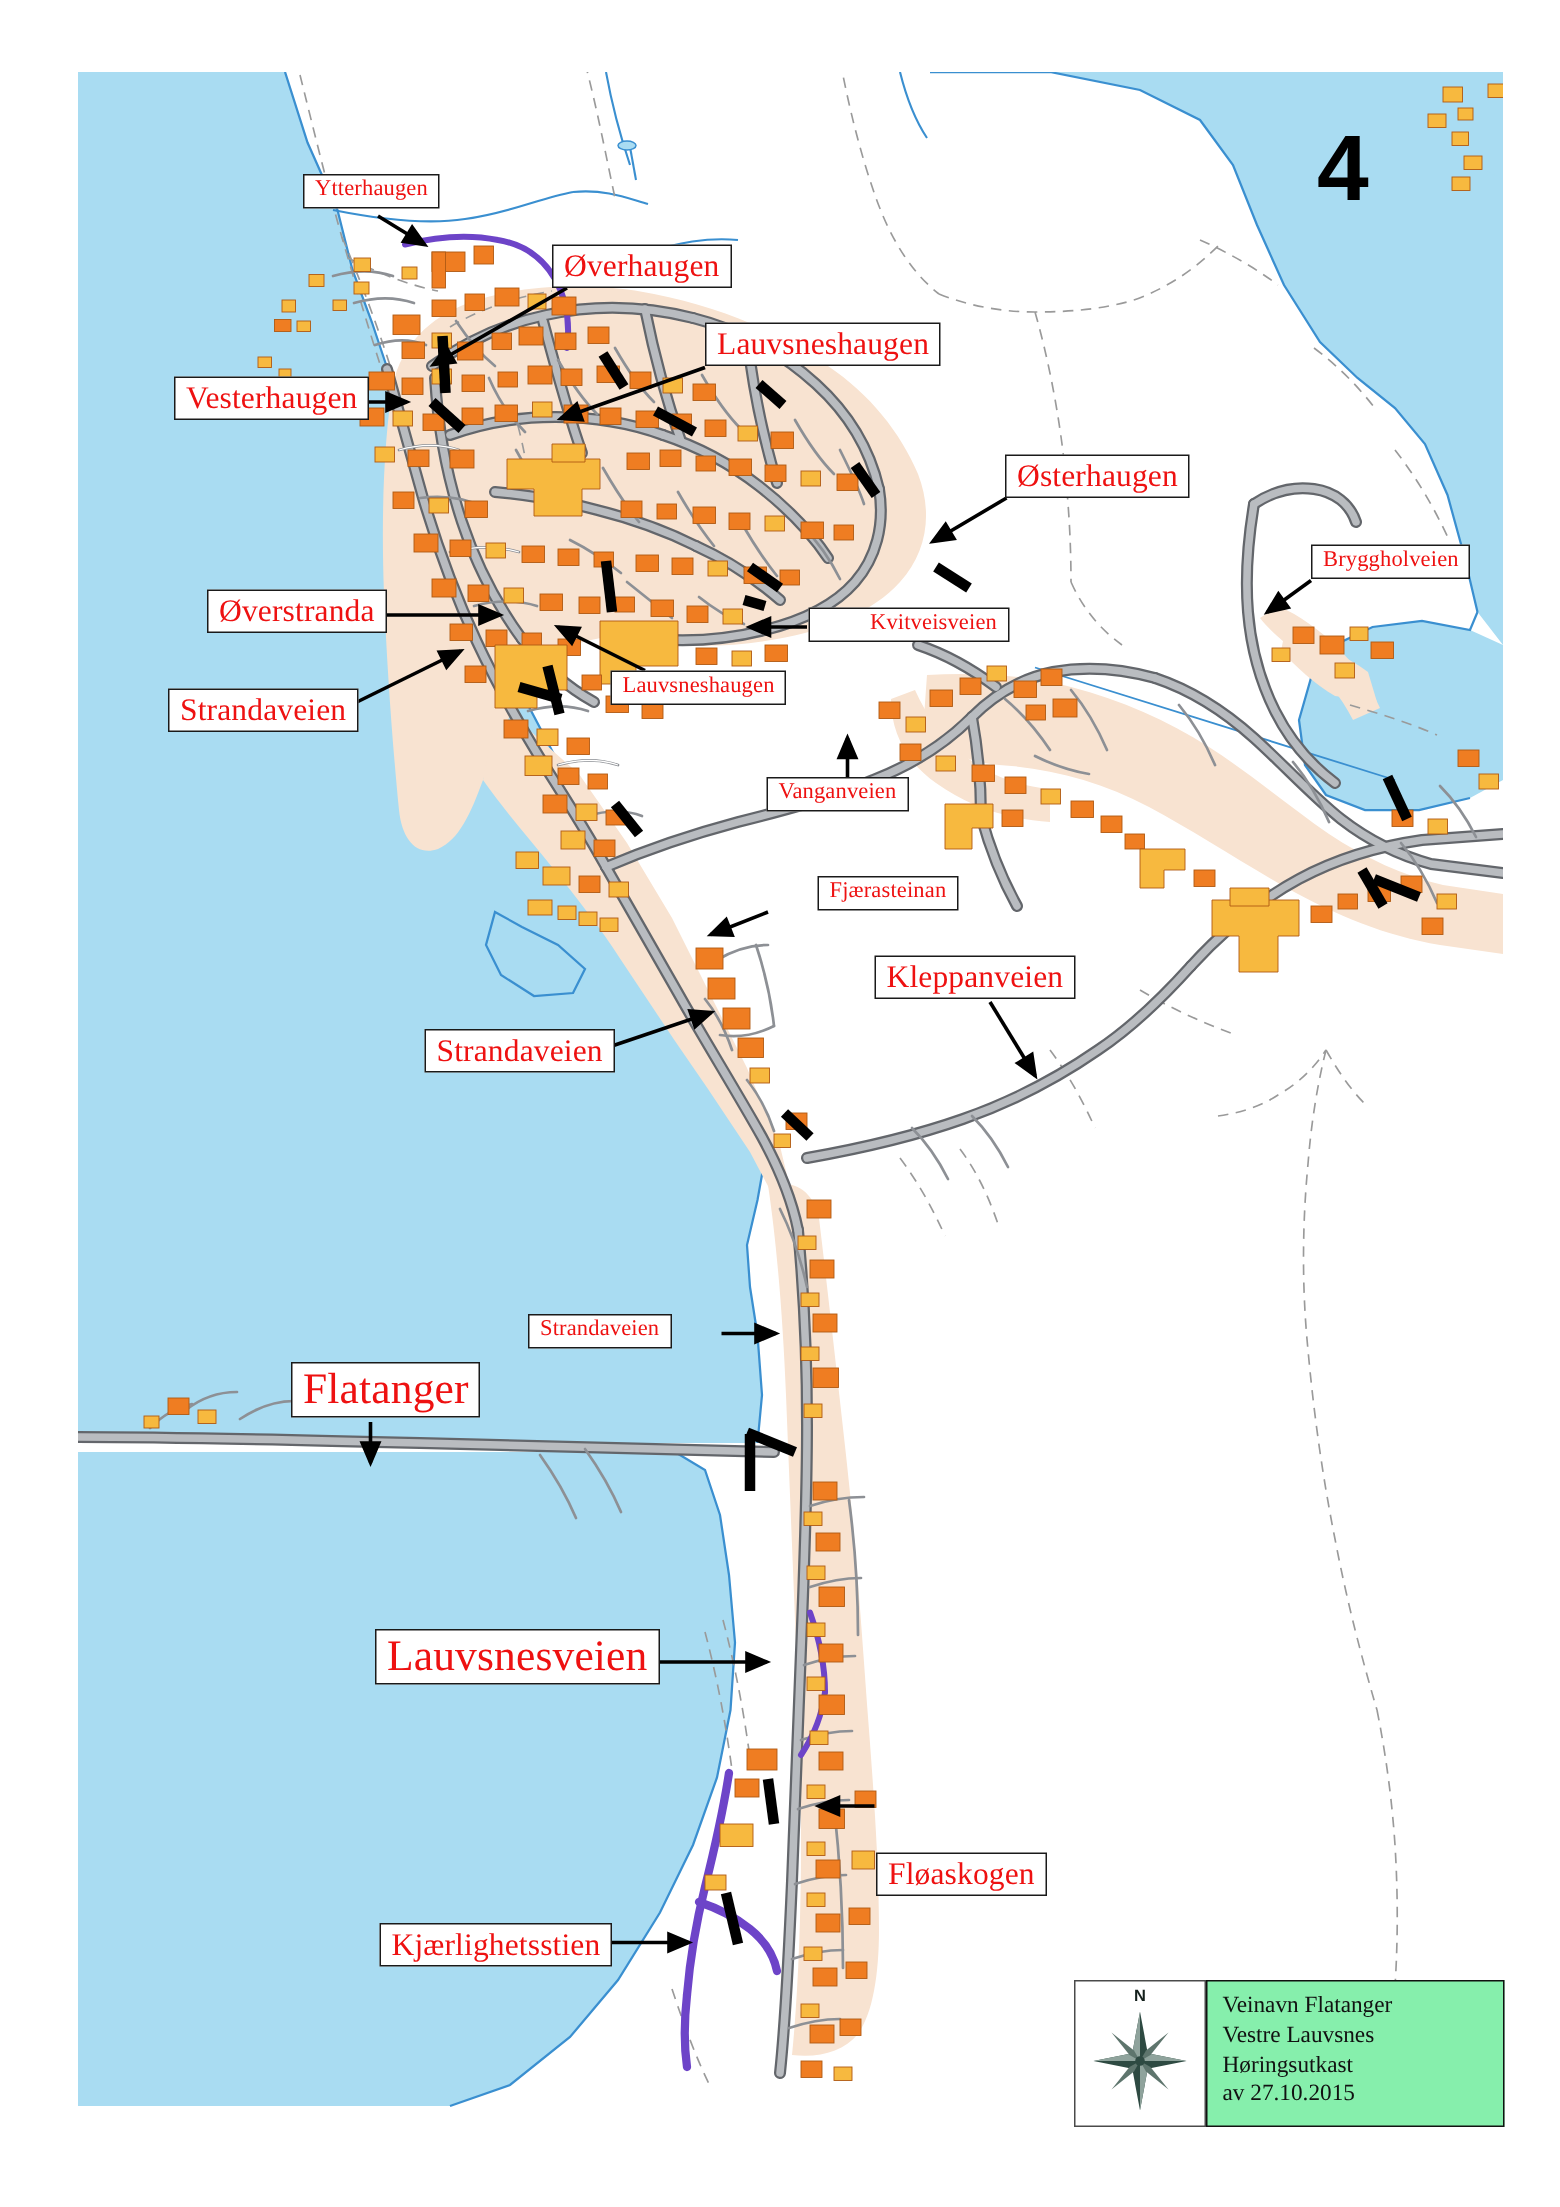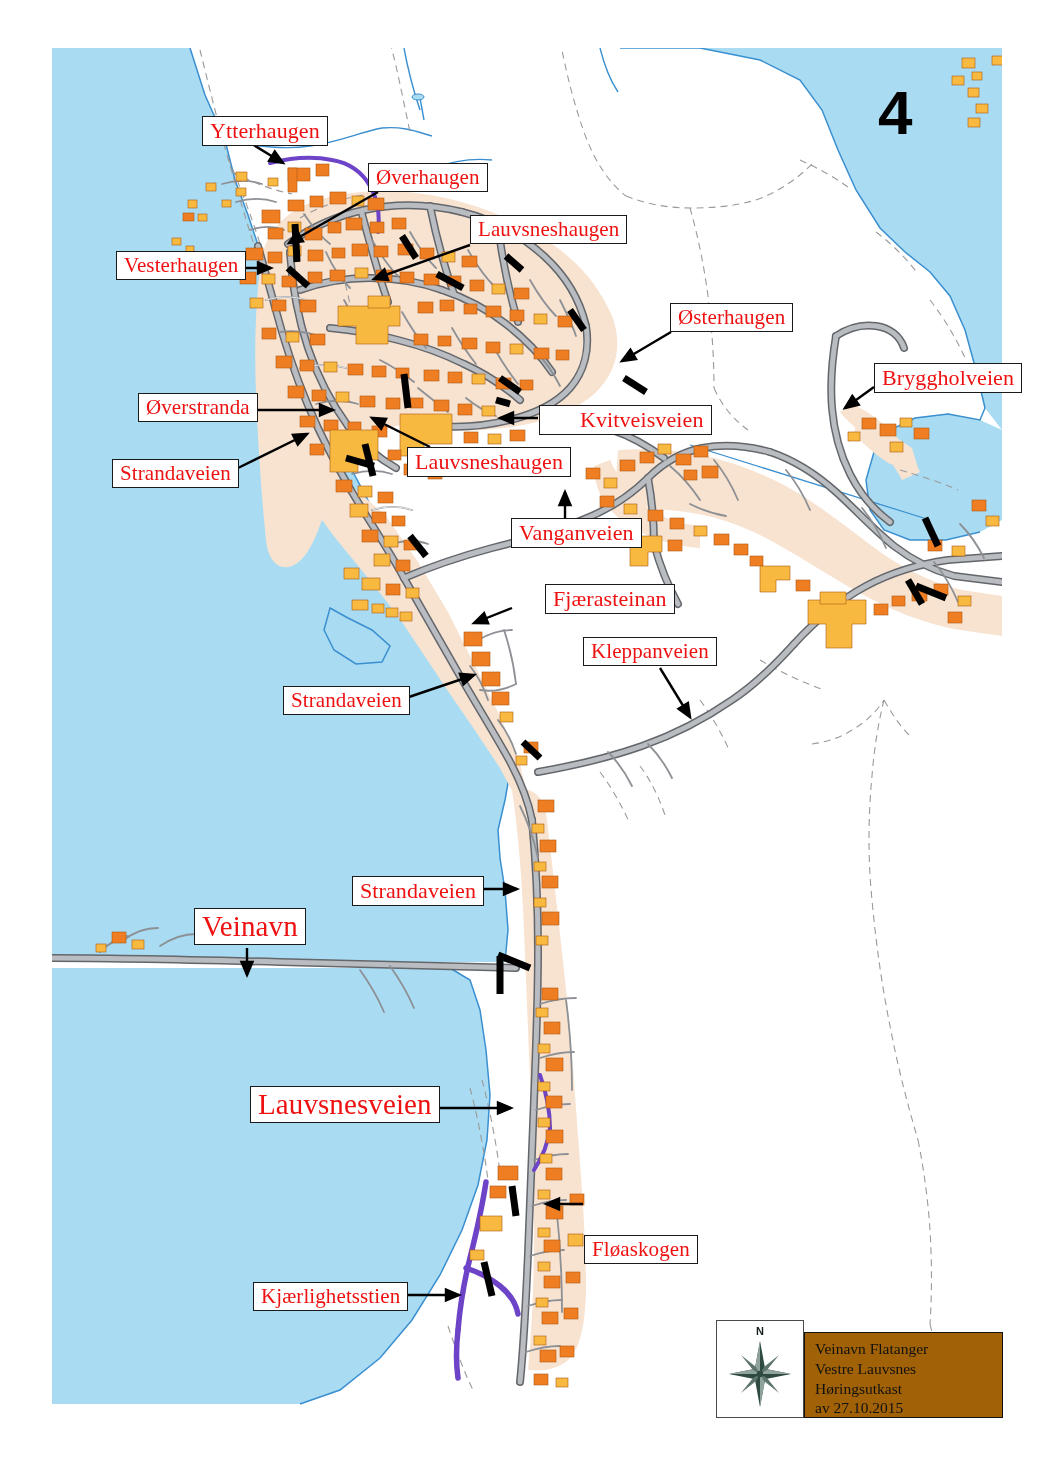--- a/index.html
+++ b/index.html
@@ -13,21 +13,21 @@
     background:#ffffff;
     border:1.6px solid #1a1a1a;
     color:#ee1111;
     font-family:"Liberation Serif",serif;
     white-space:nowrap;
     line-height:1.05;
     padding:2px 7px 3px 7px;
     box-sizing:border-box;
     letter-spacing:0.1px;
   }
-  .lbl.sm{font-size:22px;}
+  .lbl.sm{font-size:15px;}
   .lbl.md{font-size:21px;}
   .lbl.lg{font-size:29px;}
 
   #pagenum{
     position:absolute;
     font-family:"Liberation Sans",sans-serif;
     font-weight:bold;
     font-size:62px;
     color:#000000;
     line-height:1;
@@ -38,23 +38,22 @@
   #compassbox{
     width:88px;height:98px;background:#ffffff;border:1.5px solid #4a4a4a;
     box-sizing:border-box;position:relative;
   }
   #compass-n{
     position:absolute;left:0;right:0;top:4px;text-align:center;
     font-family:"Liberation Sans",sans-serif;font-weight:bold;font-size:11px;color:#14201c;
   }
   #compass-rose{position:absolute;left:50%;top:18px;transform:translateX(-50%);}
   #titlebox{
-    flex:1;background:#a16207;border:1.5px solid #111111;box-sizing:border-box;
+    flex:1;background:#86efac;border:1.5px solid #111111;box-sizing:border-box;
     padding:6px 8px 4px 10px;
-    margin-top:12px;
   }
   #titlebox div{
     font-family:"Liberation Serif",serif;font-size:15.5px;color:#111111;line-height:1.28;
   }
 </style>
 </head>
 <body>
 
 <div id="page">
 
@@ -658,21 +657,21 @@
       <div class="lbl sm" style="left: 874px; top: 363px;">Bryggholveien</div>
       <div class="lbl md" style="left: 138px; top: 393px;">Øverstranda</div>
       <div class="lbl sm" style="left: 539px; top: 405px; padding-left: 40px;">Kvitveisveien</div>
       <div class="lbl sm" style="left: 407px; top: 447px;">Lauvsneshaugen</div>
       <div class="lbl md" style="left: 112px; top: 459px;">Strandaveien</div>
       <div class="lbl sm" style="left: 511px; top: 518px; text-align: right;">Vanganveien</div>
       <div class="lbl sm" style="left: 509px; top: 584px; margin-left: 36px;">Fjærasteinan</div>
       <div class="lbl md" style="left: 583px; top: 637px;">Kleppanveien</div>
       <div class="lbl md" style="left: 283px; top: 686px;">Strandaveien</div>
       <div class="lbl sm" style="left: 352px; top: 876px;">Strandaveien</div>
-      <div class="lbl lg" style="left: 194px; top: 908px;">Veinavn</div>
+      <div class="lbl lg" style="left: 194px; top: 908px;">Flatanger</div>
       <div class="lbl lg" style="left: 250px; top: 1086px;">Lauvsnesveien</div>
       <div class="lbl md" style="left: 584px; top: 1235px;">Fløaskogen</div>
       <div class="lbl md" style="left: 253px; top: 1282px;">Kjærlighetsstien</div>
     </div>
 
   <div id="legend">
     <div id="compassbox">
       <div id="compass-n">N</div>
       <svg id="compass-rose" width="66" height="70" viewBox="0 0 66 70">
         <g transform="translate(33,35)">

